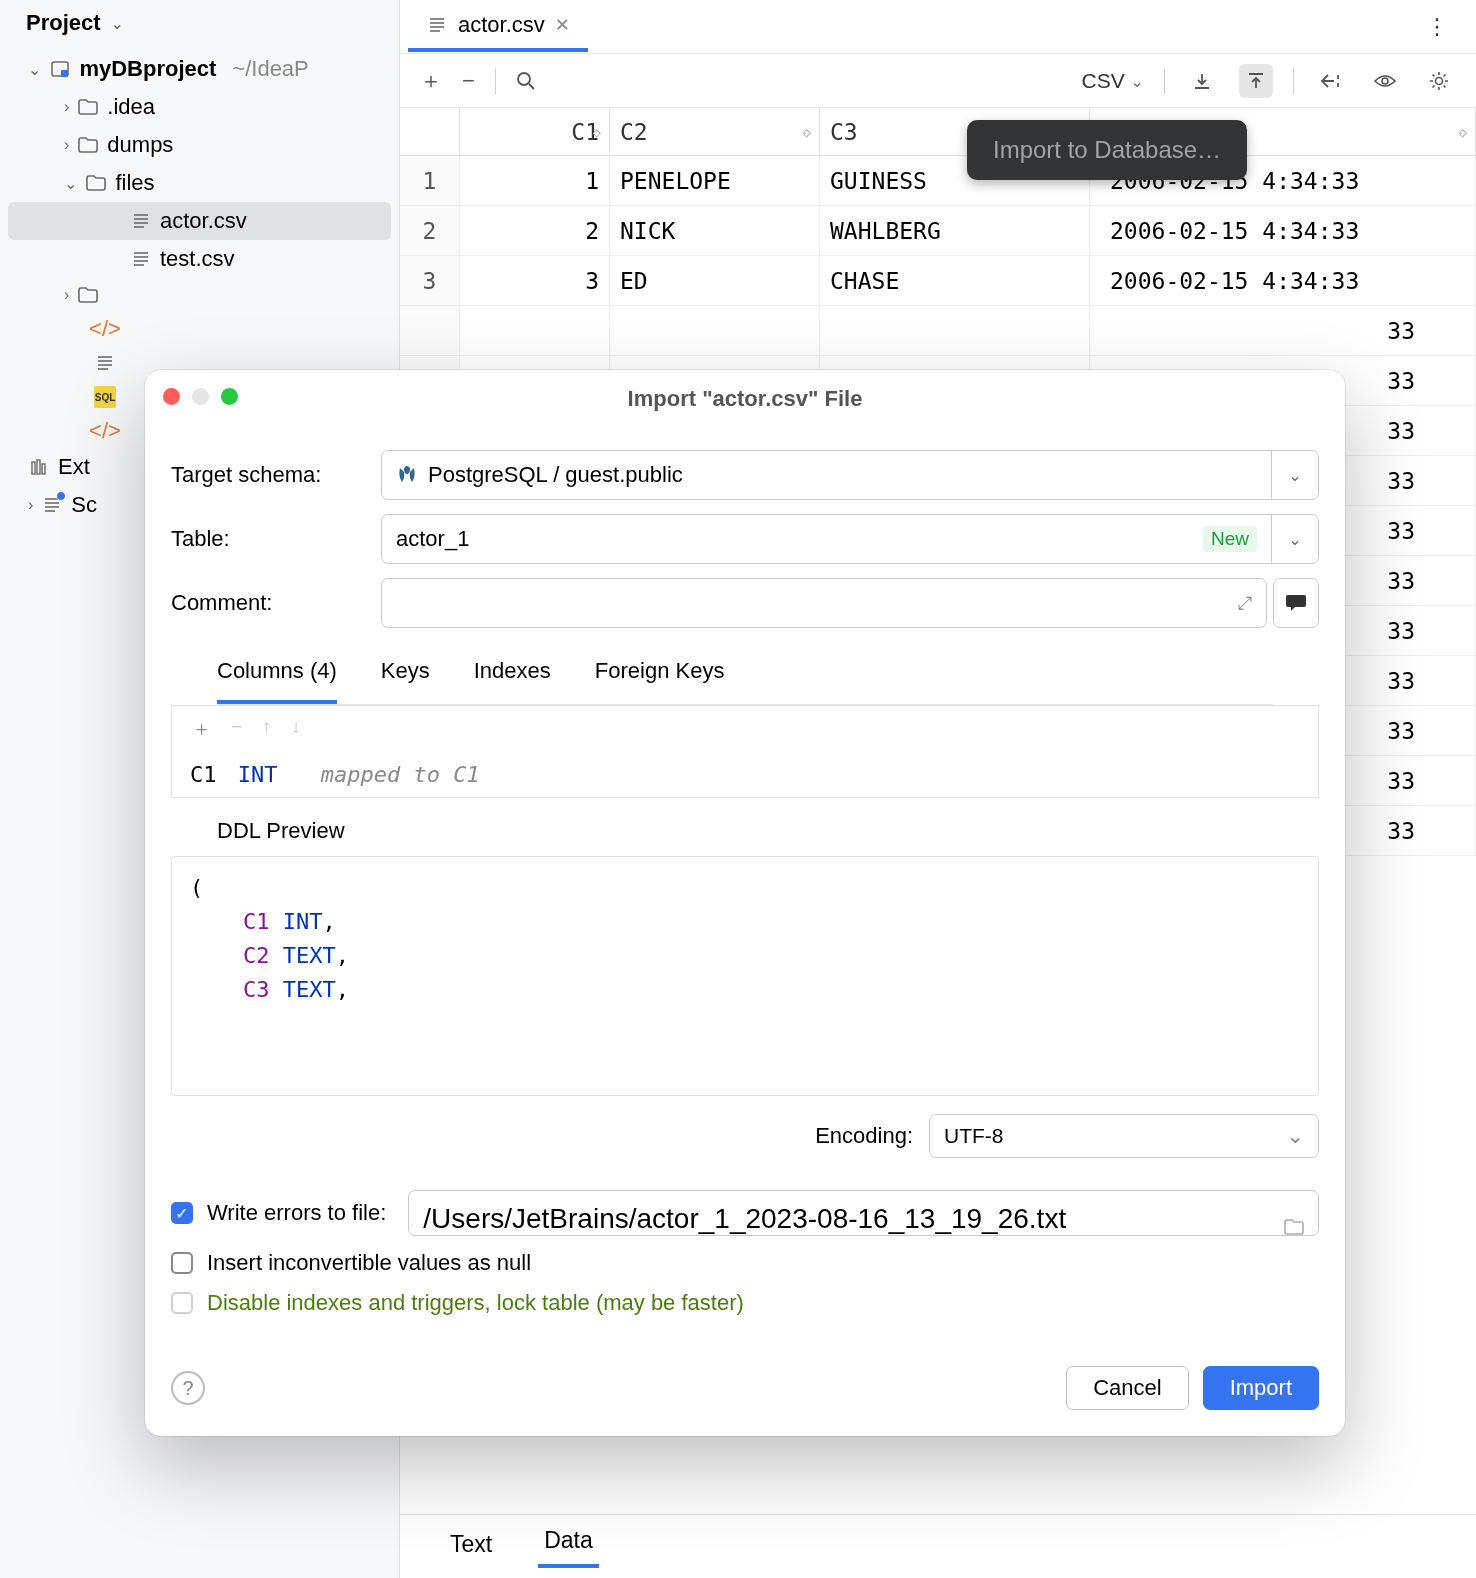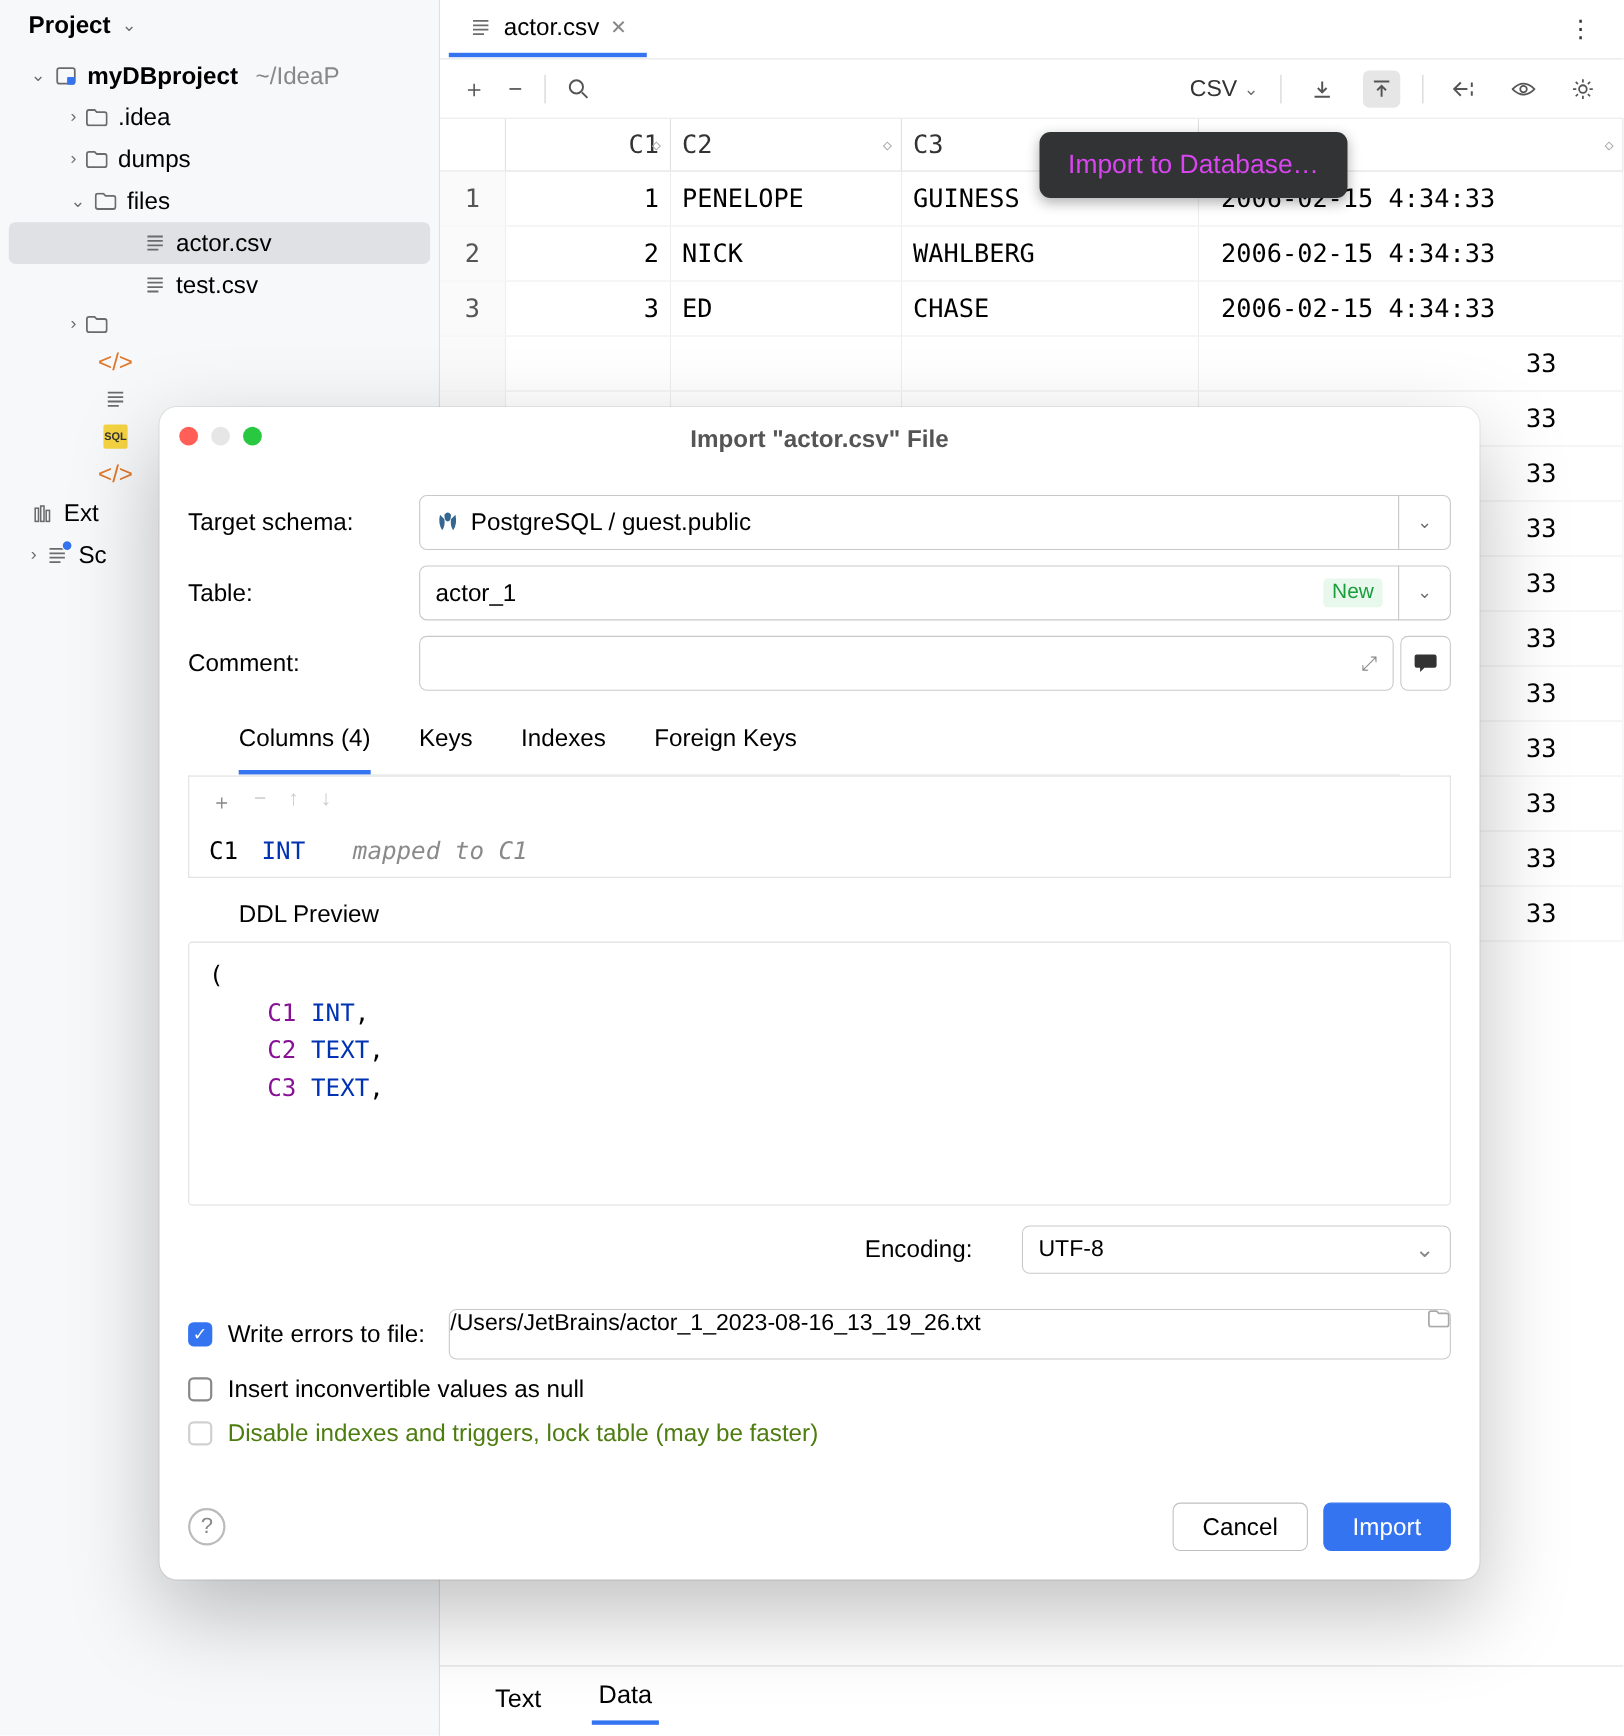--- a/index.html
+++ b/index.html
@@ -37,21 +37,21 @@
 .grid-head { background: #fff; border-bottom: 1px solid #e0e0e0; height: 48px; }
 .grid-head .cell { border-right: 1px solid #e0e0e0; display:flex; align-items:center; padding: 0 10px; color:#333; font-weight:500; position:relative;}
 .sort-ic { position:absolute; right:8px; color:#aaa; font-size:14px; }
 .grid-row { height: 50px; border-bottom: 1px solid #eee; }
 .grid-row .cell { border-right: 1px solid #eee; display:flex; align-items:center; padding: 0 10px; }
 .rownum { justify-content:center; color:#555; background:#fafafa;}
 .right { justify-content:flex-end; }
 .cell.c4 { padding-left: 20px; }
 
 
-.tooltip { position:absolute; left:945px; top:120px; background:#313335; color:#d946ef; padding:16px 26px; border-radius:10px; font-size:24px; z-index:10; box-shadow: 0 4px 12px rgba(0,0,0,.3);}
+.tooltip { position:absolute; left:967px; top:120px; background:#313335; color:#a3a3a3; padding:16px 26px; border-radius:10px; font-size:24px; z-index:10; box-shadow: 0 4px 12px rgba(0,0,0,.3);}
 
 
 .footer-tabs { position:absolute; left:400px; bottom:0; right:0; height:64px; border-top:1px solid #e0e0e0; display:flex; align-items:flex-end; padding:0 44px 10px; gap:40px; font-size:23px;}
 .footer-tab { padding:10px 6px; color:#000; }
 .footer-tab.active { border-bottom: 4px solid #3574f0; font-weight:500; }
 
 
 .dialog { position:absolute; left:145px; top:370px; width:1200px; background:#fff; border-radius:16px; box-shadow: 0 0 0 1px rgba(0,0,0,.07), 0 30px 80px rgba(0,0,0,.25); z-index:20; overflow:hidden;}
 .dlg-title { text-align:center; font-weight:700; font-size:22px; color:#555; padding: 16px 0;}
 .traffic { position:absolute; left:18px; top:18px; display:flex; gap:12px;}
@@ -75,29 +75,29 @@
 .subtoolbar span.disabled{color:#ccc}
 .col-panel { border:1px solid #e0e0e0; border-top:none; padding:10px 18px; }
 .col-line { font-size:22px; }
 .kw-blue{color:#0033b3}.comment-i{color:#8a8a8a; font-style:italic;}
 
 .ddl-title { font-size:22px; padding: 20px 0 12px 46px;}
 .ddl-box { border:1px solid #e0e0e0; border-radius:4px; padding:14px 18px; font-size:22px; line-height:1.55; height: 240px; overflow:hidden;}
 .kw{color:#0033b3}.tbl{color:#000}.typ{color:#871094}
 
 .enc-row { display:flex; align-items:center; gap:16px; margin:18px 0 6px;justify-content:flex-end;}
-.enc-select { width:390px; height:44px; border:1px solid #c9c9c9; border-radius:7px; display:flex; align-items:center; padding:0 14px; font-size:21px;margin-left:29px;}
+.enc-select { width:390px; height:44px; border:1px solid #c9c9c9; border-radius:7px; display:flex; align-items:center; padding:0 14px; font-size:21px;}
 .enc-select .dd{margin-left:auto;color:#888;}
 
 .chk-row { display:flex; align-items:center; gap:14px; margin:14px 0; font-size:22px;}
 .chk { width:22px; height:22px; border:2px solid #888; border-radius:5px; display:inline-flex; align-items:center; justify-content:center; background:#fff;}
 .chk.checked { background:#3574f0; border-color:#3574f0; color:#fff; font-size:16px;}
 .chk.disabled { border-color:#d0d0d0;}
 .disabled-txt { color:#4d7c0f; }
-.path-field { flex:1; height:46px; border:1px solid #c9c9c9; border-radius:7px; display:flex; align-items:flex-start; padding:0 0; font-size:21px;}
+.path-field { flex:1; height:46px; border:1px solid #c9c9c9; border-radius:7px; display:flex; align-items:flex-end; padding:0 14px; font-size:28px;}
 .folder-ic{margin-left:auto;color:#aaa;}
 
 .dlg-footer { display:flex; align-items:center; padding: 16px 26px 26px; gap:14px;}
 .help-ic { width:34px;height:34px;border:2px solid #bbb; border-radius:50%; display:flex;align-items:center;justify-content:center;color:#888;font-size:20px;}
 .dlg-footer .spacer{flex:1}
 .btn { height:44px; padding:0 26px; border-radius:7px; font-size:22px; display:inline-flex; align-items:center; justify-content:center;}
 .btn-default{background:#fff;border:1px solid #c0c0c0;}
 .btn-primary{background:#3574f0;color:#fff;border:1px solid #3574f0;}
 
 svg { display:block; }

